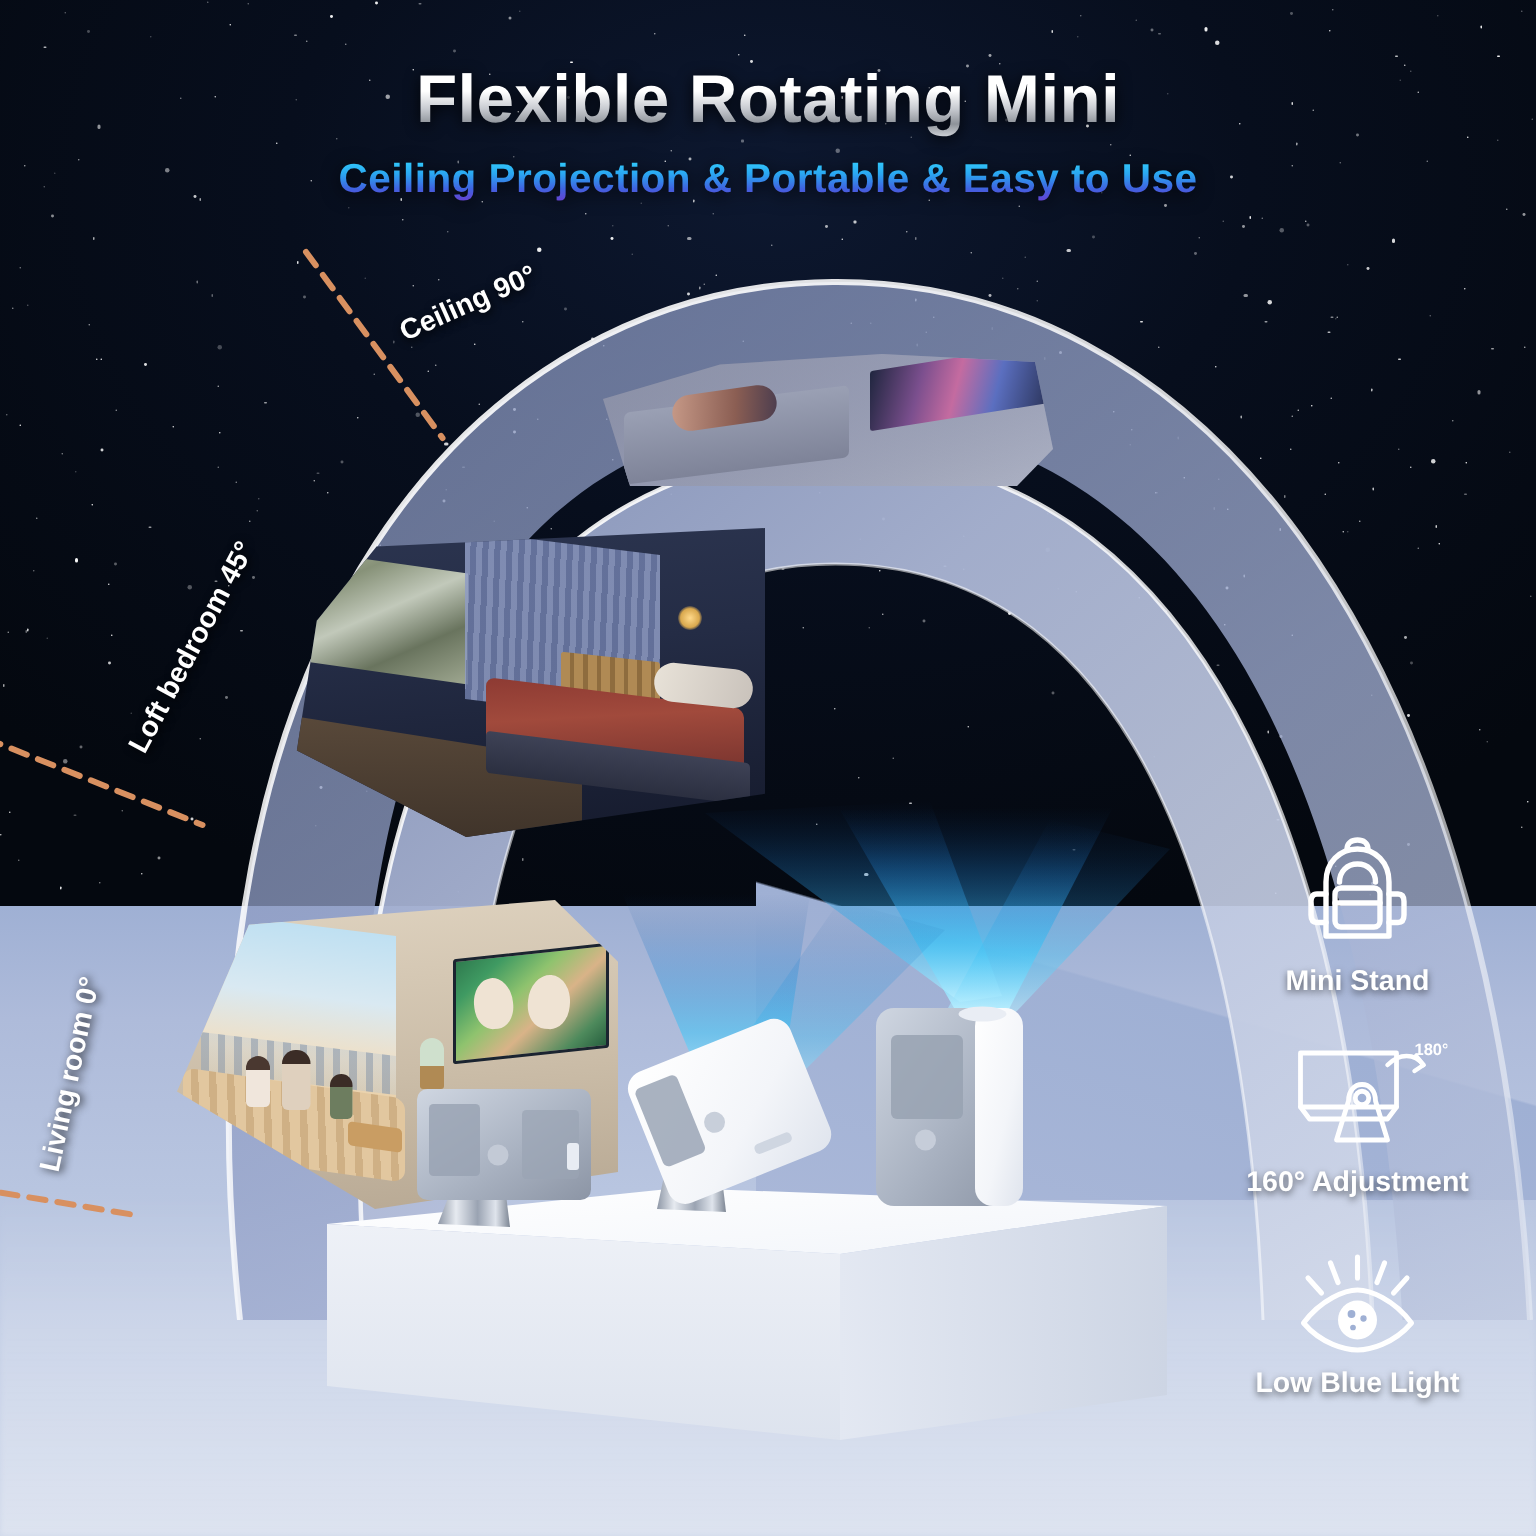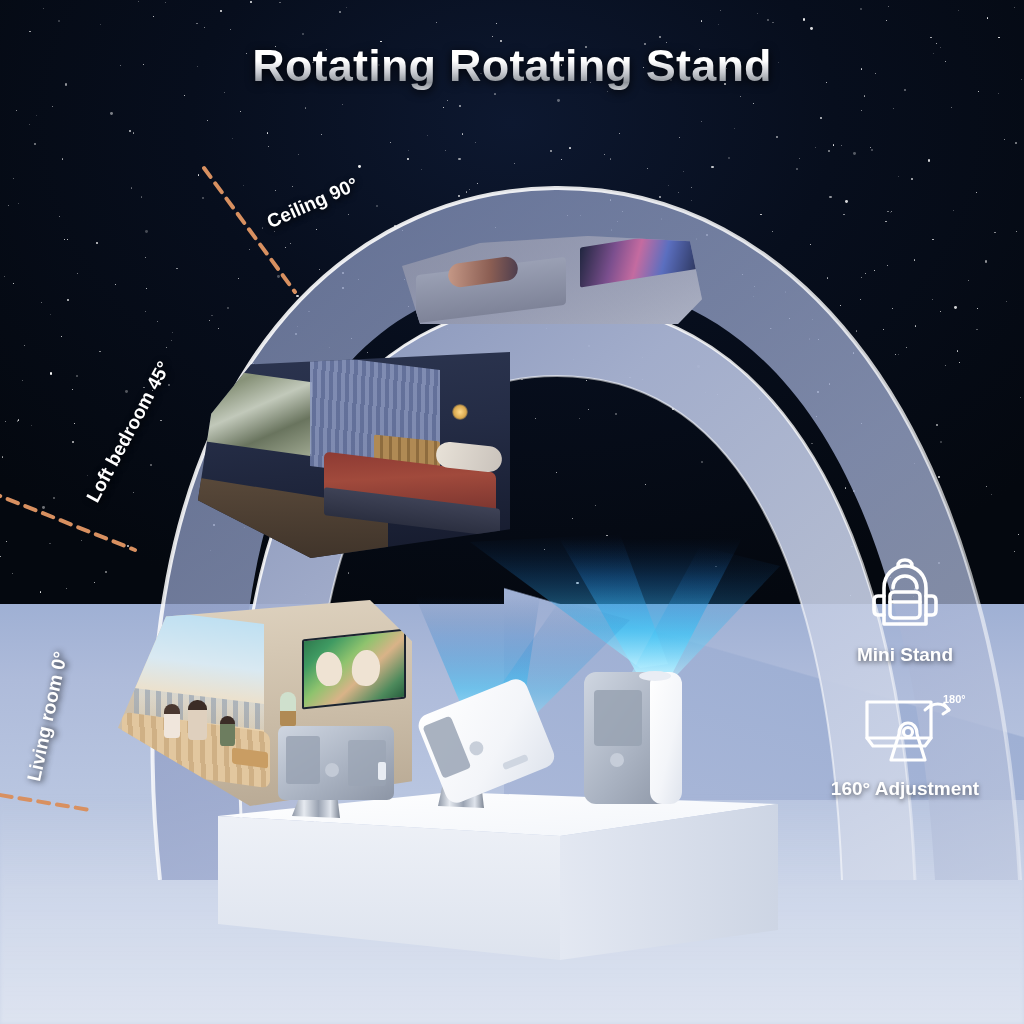--- a/index.html
+++ b/index.html
@@ -797,21 +797,22 @@
       <path d="M596,800 L600,736 L636,730 L640,802 Z" fill="url(#metal)"></path>
       <path d="M604,732 C598,706 616,692 634,696 L636,706 C620,704 612,716 616,734 Z" fill="url(#metal)"></path>
       <rect x="584" y="672" width="94" height="132" rx="12" fill="url(#bodyGrey)"></rect>
       <rect x="650" y="672" width="32" height="132" rx="12" fill="url(#bodyWhite)"></rect>
       <rect x="594" y="690" width="48" height="56" rx="4" fill="#98a2b2" opacity=".85"></rect>
       <circle cx="617" cy="760" r="7" fill="#c6cdd9"></circle>
       <ellipse cx="655" cy="676" rx="16" ry="5" fill="#e9edf4"></ellipse>
     </g>
   </svg>
 
-  <div id="title">Rotating Rotating Stand</div>
+  <div id="title">Flexible Rotating Mini</div>
+  <div id="subtitle">Ceiling Projection &amp; Portable &amp; Easy to Use</div>
 
   <div class="anglelabel" id="lbl-ceiling">Ceiling 90°</div>
   <div class="anglelabel" id="lbl-bedroom">Loft bedroom 45°</div>
   <div class="anglelabel" id="lbl-living">Living room 0°</div>
 
   <div class="feature" id="feat-mini">
     <svg width="90" height="90" viewBox="0 0 90 90" fill="none" stroke="#fff" stroke-width="3.6" stroke-linecap="round" stroke-linejoin="round">
       <path d="M24 76 V40 C24 27 33 18 45 18 C57 18 66 27 66 40 V76 Z"></path>
       <path d="M33 40 C33 33 38 28 45 28 C52 28 57 33 57 40"></path>
       <path d="M38 18 C38 14 41 12 45 12 C49 12 52 14 52 18"></path>
@@ -829,14 +830,29 @@
       <path d="M22 44 L28 52 H80 L86 44"></path>
       <path d="M54 40 C54 33 58 29 63 29 C68 29 72 33 72 40 L80 66 H46 Z"></path>
       <circle cx="63" cy="38" r="4.5"></circle>
       <path d="M80 16 C88 8 98 8 104 16" stroke-width="3"></path>
       <path d="M99 10 L104 16 L98 20" stroke-width="3"></path>
       <text x="98" y="9" fill="#fff" stroke="none" font-size="11" font-family="Liberation Sans, sans-serif" font-weight="bold">180°</text>
     </svg>
     <div class="cap">160° Adjustment</div>
   </div>
 
+  <div class="feature" id="feat-blue">
+    <svg width="100" height="72" viewBox="0 0 100 72" fill="none" stroke="#fff" stroke-width="3.4" stroke-linecap="round" stroke-linejoin="round">
+      <line x1="50" y1="4" x2="50" y2="18"></line>
+      <line x1="32" y1="8" x2="37" y2="21"></line>
+      <line x1="68" y1="8" x2="63" y2="21"></line>
+      <line x1="17" y1="18" x2="26" y2="28"></line>
+      <line x1="83" y1="18" x2="74" y2="28"></line>
+      <path d="M14 48 C26 32 42 26 50 26 C58 26 74 32 86 48 C74 62 58 66 50 66 C42 66 26 62 14 48 Z"></path>
+      <circle cx="50" cy="46" r="13" fill="#fff" stroke="none"></circle>
+      <circle cx="46" cy="42" r="2.6" fill="#9fb0d4" stroke="none"></circle>
+      <circle cx="54" cy="45" r="2.1" fill="#9fb0d4" stroke="none"></circle>
+      <circle cx="47" cy="51" r="1.9" fill="#9fb0d4" stroke="none"></circle>
+    </svg>
+    <div class="cap">Low Blue Light</div>
+  </div>
 
 </div>
 
 </body></html>

